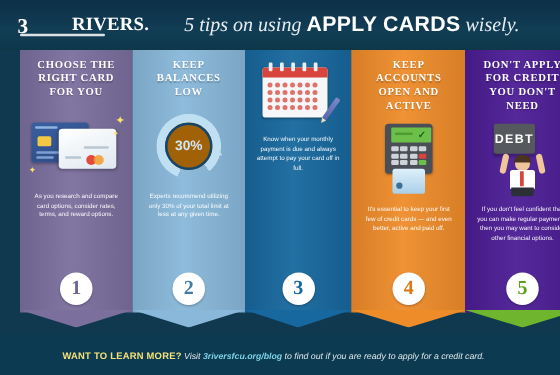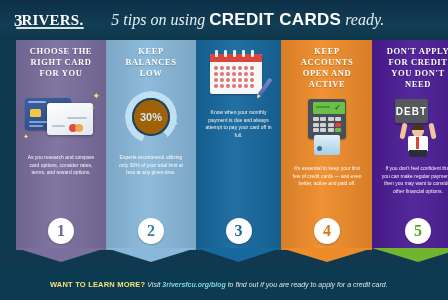--- a/index.html
+++ b/index.html
@@ -21,21 +21,21 @@
   }
   .logo { margin-left:14px; display:flex; align-items:flex-end; color:#fff; }
   .logo .three {
     font-family:"Liberation Serif", serif;
     font-weight:bold; font-size:17px; line-height:15px;
     letter-spacing:-1px; color:#fff;
   }
   .logo .word {
     font-family:"Liberation Serif", serif;
     font-weight:bold; font-size:15px; line-height:15px;
-    letter-spacing:0.2px; color:#fff;
+    letter-spacing:0.2px; color:#fff;padding-left:36px;
   }
   .logo-underline {
     position:absolute; left:16px; top:27px; width:68px; height:2px;
     background:#ffffff; opacity:.85; border-radius:1px;
   }
   .headline {
     margin-left:28px; color:#ffffff; white-space:nowrap;
     font-family:"Liberation Serif", serif;
   }
   .headline .it { font-style:italic; font-size:16px; color:#e8eef0; }
@@ -202,21 +202,21 @@
 
 <div id="stage">
 
   <div class="header">
     <div class="logo">
       <span class="three">3</span>
         <span class="word">RIVERS.</span>
     </div>
     <div class="logo-underline"></div>
     <div class="headline">
-      <span class="it">5 tips on using </span><span class="bold">CREDIT CARDS</span><span class="it"> ready.</span>
+      <span class="it">5 tips on using </span><span class="bold">APPLY CARDS</span><span class="it"> wisely.</span>
     </div>
   </div>
 
   <div class="cols">
 
     <div class="col" id="c0" style="left: 0px; width: 90px; background: rgb(123, 111, 158);">
       <div class="shade"></div>
       <div class="col-title">CHOOSE THE RIGHT CARD FOR YOU</div>
       <div class="col-art">
         <div class="cards">

